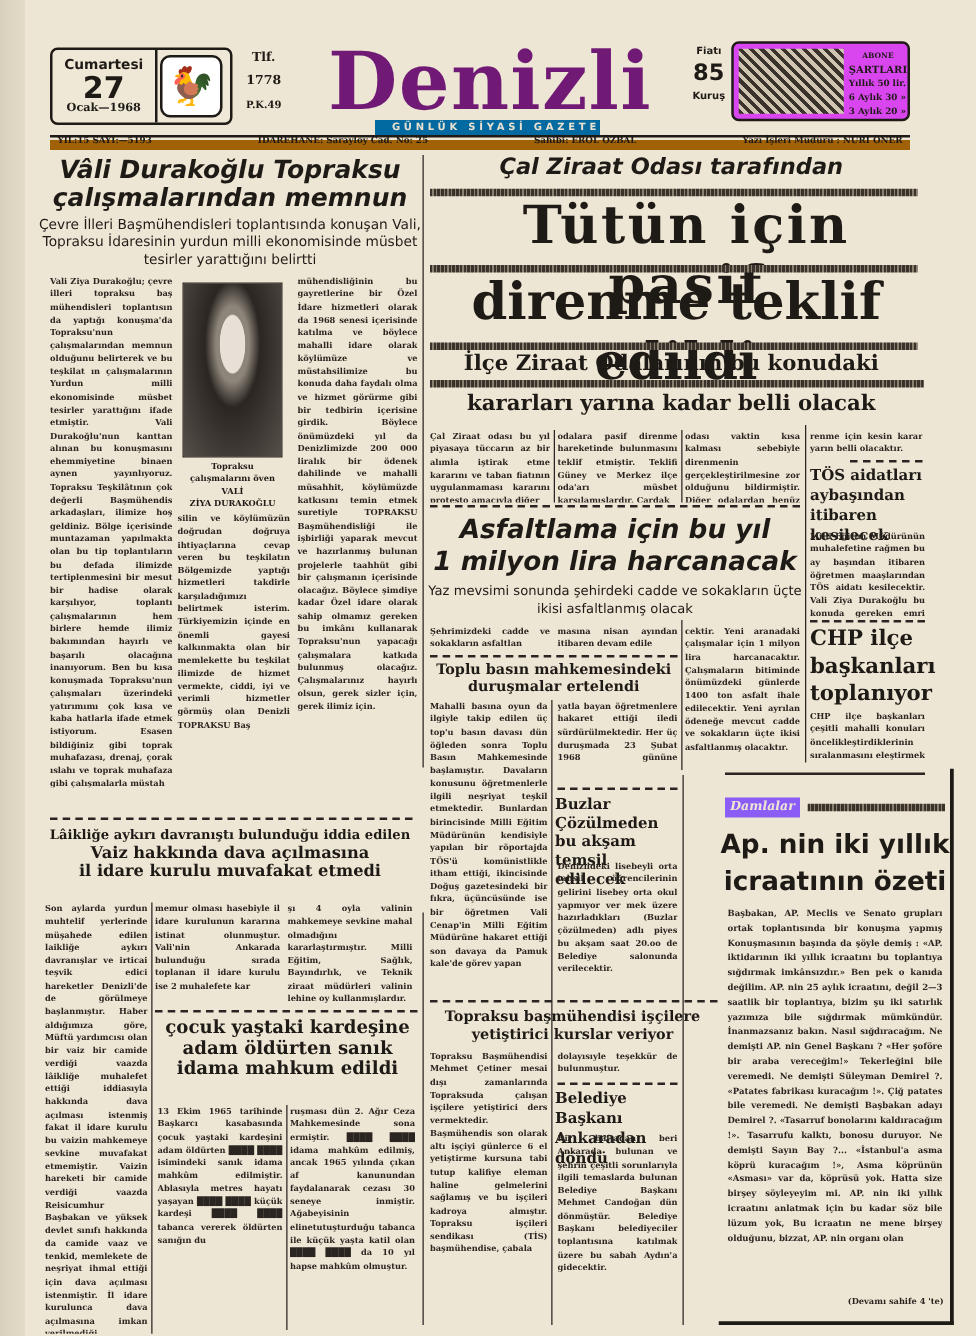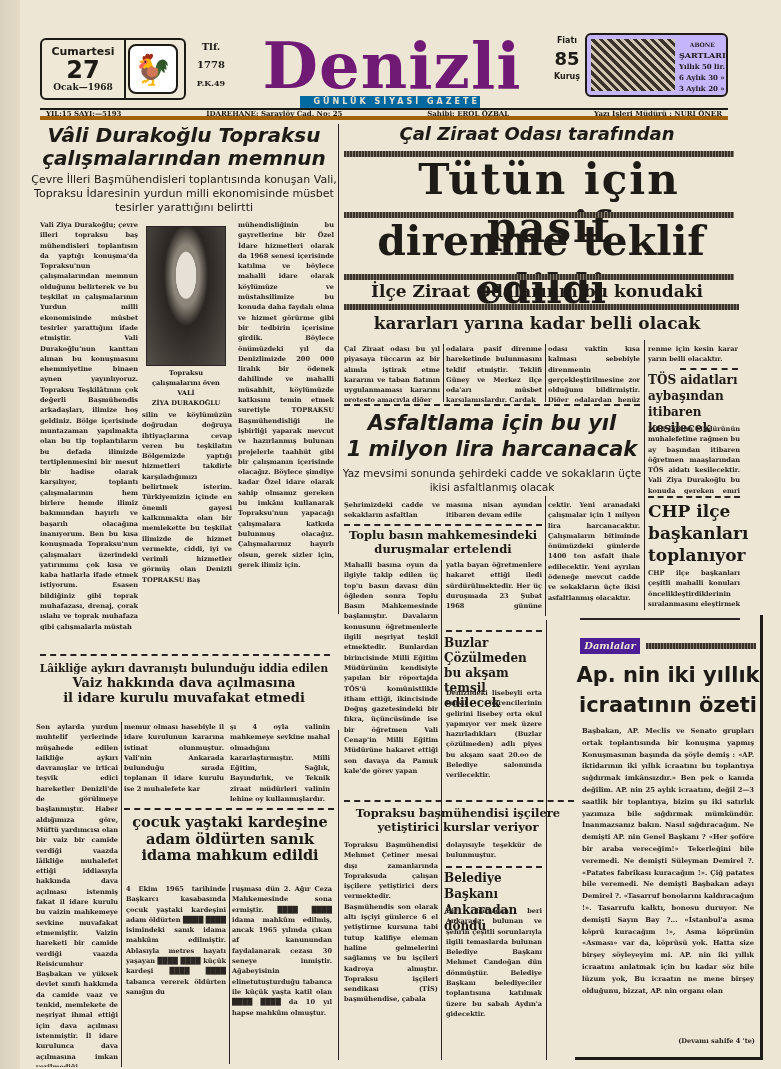--- a/index.html
+++ b/index.html
@@ -13,35 +13,35 @@
 .datebox .date{position:absolute;left:0;top:0;width:84px;height:100%;text-align:center;border-right:2px solid #1e1a16}
 .day{font:bold 11px "DejaVu Sans",sans-serif;margin-top:5px}
 .dnum{font:bold 24px "DejaVu Sans",sans-serif;line-height:24px}
 .month{font:bold 9px "DejaVu Serif",serif}
 .logo{position:absolute;right:6px;top:4px;width:50px;height:50px;border:2px solid #1e1a16;border-radius:8px;background:#fff;display:flex;align-items:center;justify-content:center;font-size:30px}
 .tel{left:196px;top:38px;width:30px;text-align:center;font:bold 10px "DejaVu Serif",serif;line-height:18px}
 .title{left:232px;top:36px;width:320px;text-align:center;font:bold 64px "DejaVu Serif",serif;color:#701a75;letter-spacing:1px;line-height:60px}
 .subtitle{left:300px;top:96px;width:180px;height:12px;background:#0369a1;color:#e9e1cf;font:bold 8px "DejaVu Sans",sans-serif;letter-spacing:3px;text-align:right;line-height:12px}
 .price{left:552px;top:34px;width:30px;text-align:center;font:bold 8px "DejaVu Sans",sans-serif;line-height:14px}
 .price .p{font-size:18px;margin:4px 0}
-.subbox{left:585px;top:33px;width:143px;height:64px;border:2.5px solid #1e1a16;border-radius:6px;background:#c4b5fd;overflow:hidden}
+.subbox{left:585px;top:33px;width:143px;height:64px;border:2.5px solid #1e1a16;border-radius:6px;background:#d946ef;overflow:hidden}
 .subimg{position:absolute;left:4px;top:4px;width:84px;height:52px;background:repeating-linear-gradient(45deg,#3a332c 0 3px,#cfc5b0 3px 6px)}
 .subtxt{position:absolute;left:92px;top:4px;font:bold 7px "DejaVu Serif",serif;line-height:11px}
-.infobar{left:40px;top:108px;width:688px;height:12px;border-top:2px solid #1e1a16;border-bottom:4px solid #a16207;font:bold 7px "DejaVu Serif",serif;display:flex;justify-content:space-between;align-items:center;padding:0 6px}
+.infobar{left:40px;top:108px;width:688px;height:12px;border-top:2px solid #1e1a16;border-bottom:8px solid #a16207;font:bold 7px "DejaVu Serif",serif;display:flex;justify-content:space-between;align-items:center;padding:0 6px}
 
 .colrule{position:absolute;width:0;border-left:1.5px solid #2a2522}
 .hl{font-family:"DejaVu Sans",sans-serif;font-weight:bold;font-style:italic;text-align:center;line-height:1.15}
 .hls{font-family:"DejaVu Serif",serif;font-weight:bold;text-align:center;line-height:1.15}
 .deck{font-family:"DejaVu Sans",sans-serif;text-align:center;font-size:11px;line-height:14px}
 .txt{font:bold 6.6px "DejaVu Serif",serif;line-height:10.3px;text-align:justify;color:#2a2520;overflow:hidden}
 .dash{border-top:2px dashed #2a2522;height:0}
 .bar{height:6px;background:repeating-linear-gradient(90deg,#3a332c 0 2px,#8a8070 2px 3px)}
 .photo{left:146px;top:226px;width:80px;height:140px;background:radial-gradient(ellipse at 50% 35%,#e6e0d6 0 18%,#8d857a 19% 24%,#2b2622 40%,#555049 100%);border:1px solid #2a2522}
 .cap{font:bold 6.6px "DejaVu Serif",serif;text-align:center;line-height:10px}
-.damla{left:580px;top:638px;width:60px;height:16px;background:#4c1d95;color:#eee6d4;font:bold italic 10px "DejaVu Serif",serif;text-align:center;line-height:16px}
+.damla{left:580px;top:638px;width:60px;height:16px;background:#8b5cf6;color:#eee6d4;font:bold italic 10px "DejaVu Serif",serif;text-align:center;line-height:16px}
 .boxR{left:575px;top:615px;width:188px;height:445px;border-right:3px solid #1e1a16;border-bottom:3px solid #1e1a16}
 </style>
 </head>
 <body>
 
 <div class="leftedge"></div>
 <div class="page"></div>
 
 <div class="abs datebox">
   <div class="date">
@@ -109,21 +109,21 @@
 <div class="colrule" style="left:121px;top:722px;height:345px"></div>
 <div class="abs txt" style="left:124px;top:722px;width:100px;height:82px">memur olması hasebiyle il idare kurulunun kararına istinat olunmuştur. Vali'nin Ankarada bulunduğu sırada toplanan il idare kurulu ise 2 muhalefete kar</div>
 <div class="abs txt" style="left:230px;top:722px;width:100px;height:82px">şı 4 oyla valinin mahkemeye sevkine mahal olmadığını kararlaştırmıştır. Milli Eğitim, Sağlık, Bayındırlık, ve Teknik ziraat müdürleri valinin lehine oy kullanmışlardır.</div>
 <div class="abs dash" style="left:124px;top:808px;width:210px"></div>
 
 <div class="abs hls" style="left:122px;top:814px;width:216px;font-size:14.5px">
   <div>çocuk yaştaki kardeşine</div>
   <div>adam öldürten sanık</div>
   <div>idama mahkum edildi</div>
 </div>
-<div class="abs txt" style="left:126px;top:884px;width:100px;height:180px">4 Ekim 1965 tarihinde Başkarcı kasabasında çocuk yaştaki kardeşini adam öldürten ████ ████ isimindeki sanık idama mahkûm edilmiştir. Ablasıyla metres hayatı yaşayan ████ ████ küçük kardeşi ████ ████ tabanca vererek öldürten sanığın du</div>
+<div class="abs txt" style="left:126px;top:884px;width:100px;height:180px">13 Ekim 1965 tarihinde Başkarcı kasabasında çocuk yaştaki kardeşini adam öldürten ████ ████ isimindeki sanık idama mahkûm edilmiştir. Ablasıyla metres hayatı yaşayan ████ ████ küçük kardeşi ████ ████ tabanca vererek öldürten sanığın du</div>
 <div class="colrule" style="left:229px;top:884px;height:180px"></div>
 <div class="abs txt" style="left:232px;top:884px;width:100px;height:180px">ruşması dün 2. Ağır Ceza Mahkemesinde sona ermiştir. ████ ████ idama mahkûm edilmiş, ancak 1965 yılında çıkan af kanunundan faydalanarak cezası 30 seneye inmiştir. Ağabeyisinin elinetutuşturduğu tabanca ile küçük yaşta katil olan ████ ████ da 10 yıl hapse mahkûm olmuştur.</div>
 
 <div class="abs hl" style="left:342px;top:124px;width:390px;font-size:18px">Çal Ziraat Odası tarafından</div>
 <div class="abs bar" style="left:344px;top:151px;width:390px"></div>
 <div class="abs hls" style="left:354px;top:156px;width:390px;font-size:42px;line-height:48px;letter-spacing:2px">Tütün için pasif</div>
 <div class="abs bar" style="left:344px;top:212px;width:390px"></div>
 <div class="abs hls" style="left:342px;top:217px;width:398px;font-size:41px;line-height:48px">direnme teklif edildi</div>
 <div class="abs bar" style="left:344px;top:274px;width:390px"></div>
 <div class="abs hls" style="left:342px;top:280px;width:390px;font-size:17px;line-height:22px">İlçe Ziraat Odalarının bu konudaki</div>

